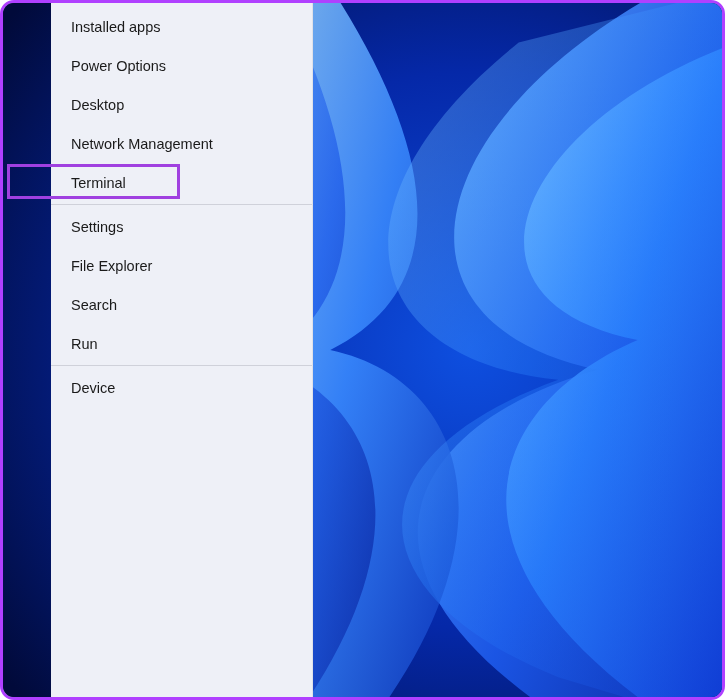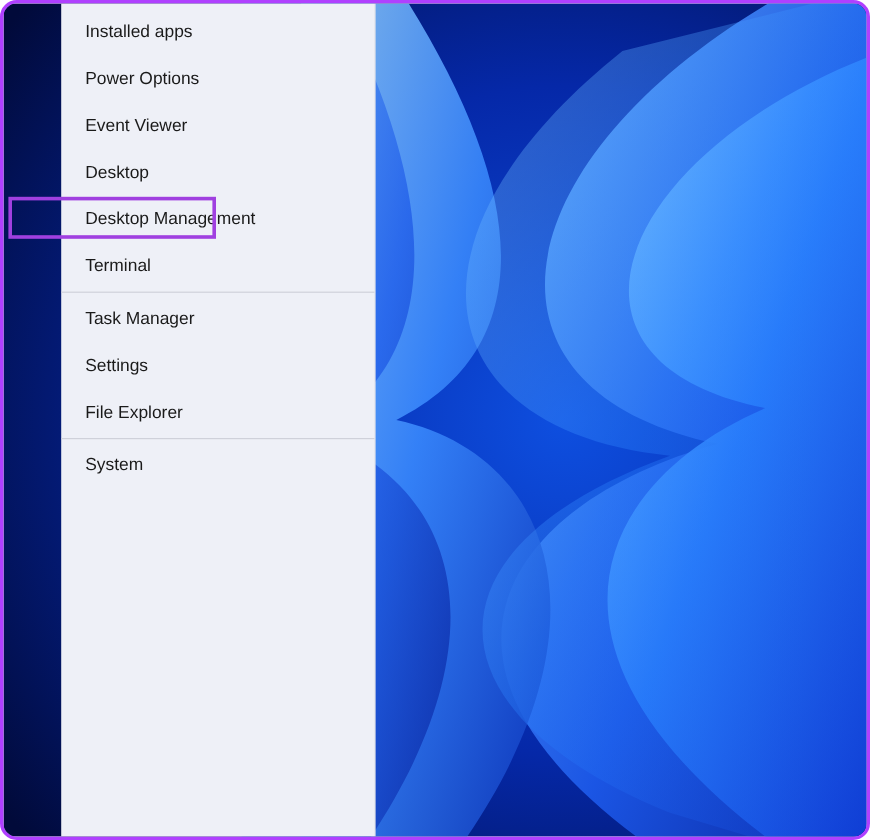--- a/index.html
+++ b/index.html
@@ -122,43 +122,43 @@
     </svg>
   </div>
 
   <div class="context-menu" id="context-menu">
       <div class="menu-item" id="mi-installed-apps">
         <span class="label">Installed apps</span>
       </div>
       <div class="menu-item" id="mi-power-options">
         <span class="label">Power Options</span>
       </div>
-      <div class="menu-item" id="mi-event-viewer">
-        <span class="label">Event Viewer</span>
-      </div>
       <div class="menu-item" id="mi-system">
         <span class="label">Desktop</span>
       </div>
       <div class="menu-item" id="mi-computer-management">
-        <span class="label">Desktop Management</span>
+        <span class="label">Network Management</span>
       </div>
       <div class="menu-item" id="mi-terminal">
         <span class="label">Terminal</span>
       </div>
       <div class="menu-divider"></div>
-      <div class="menu-item" id="mi-task-manager">
-        <span class="label">Task Manager</span>
-      </div>
       <div class="menu-item" id="mi-settings">
         <span class="label">Settings</span>
       </div>
       <div class="menu-item" id="mi-file-explorer">
         <span class="label">File Explorer</span>
       </div>
+      <div class="menu-item" id="mi-search">
+        <span class="label">Search</span>
+      </div>
+      <div class="menu-item" id="mi-run">
+        <span class="label">Run</span>
+      </div>
       <div class="menu-divider"></div>
       <div class="menu-item" id="mi-desktop">
-        <span class="label">System</span>
+        <span class="label">Device</span>
       </div>
     </div>
 
   <div class="highlight-box" id="highlight-box" style="left: 4px; top: 161px; width: 173px; height: 35px; border-color: rgb(160, 64, 224);"></div>
 
 </div>
 
 </body></html>

